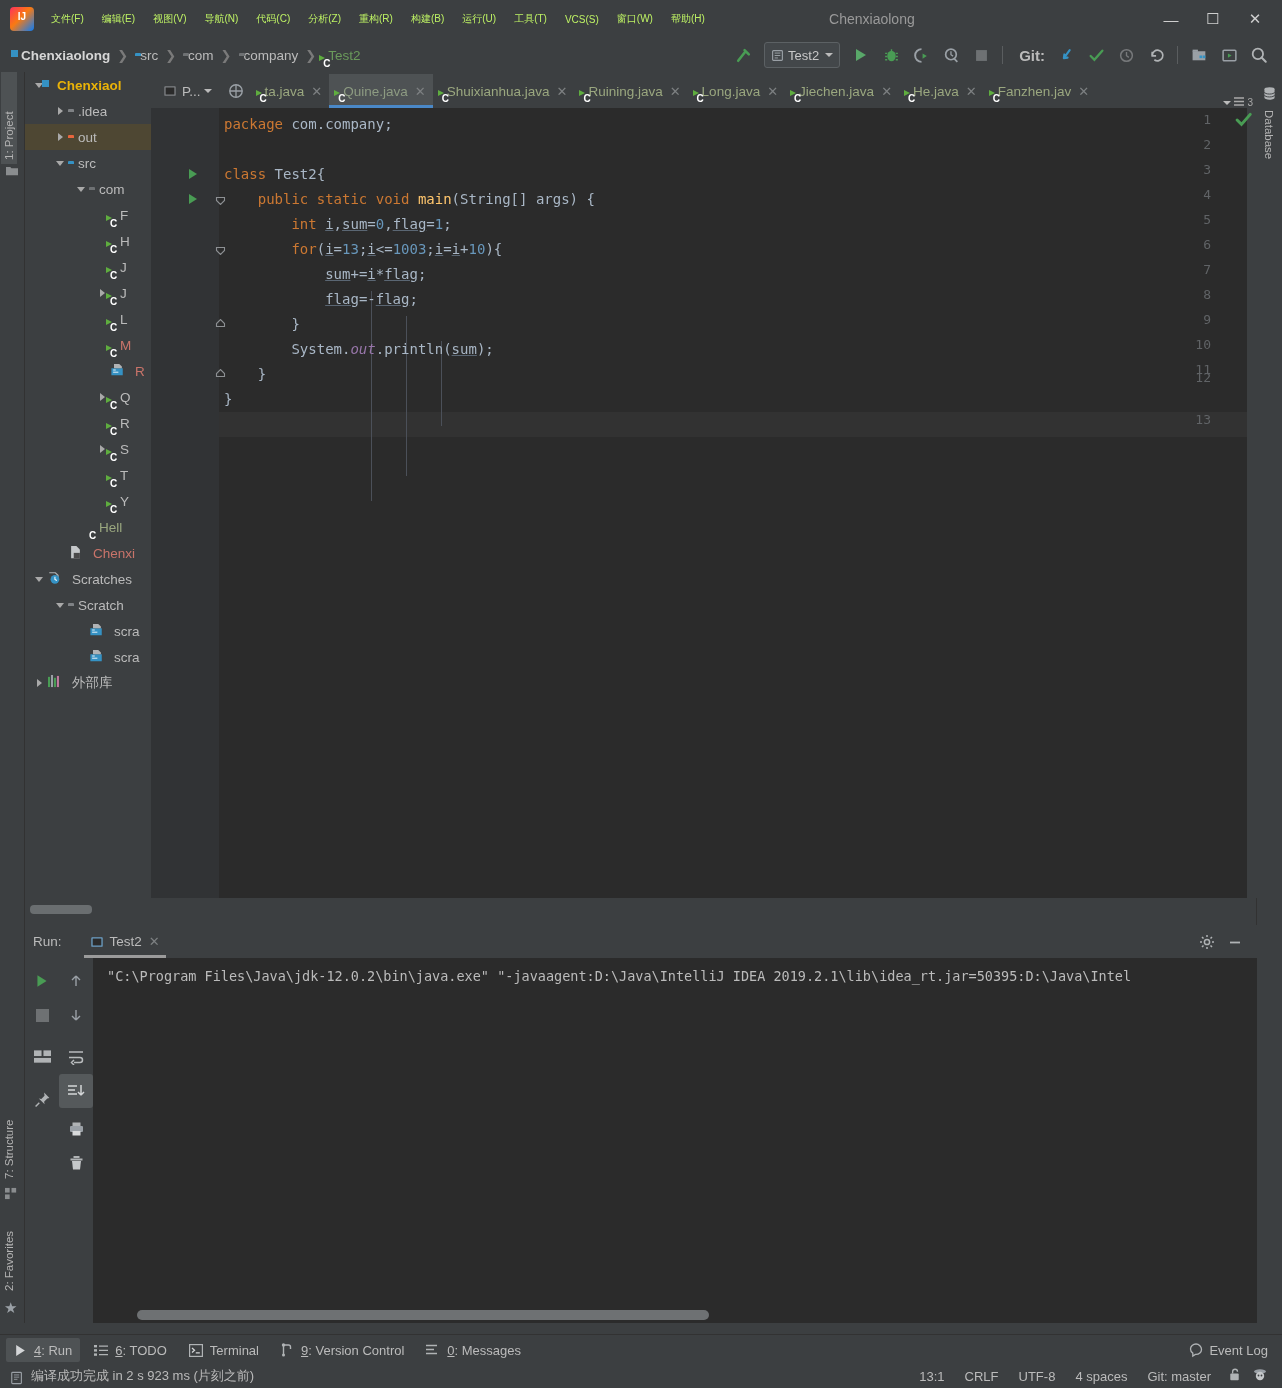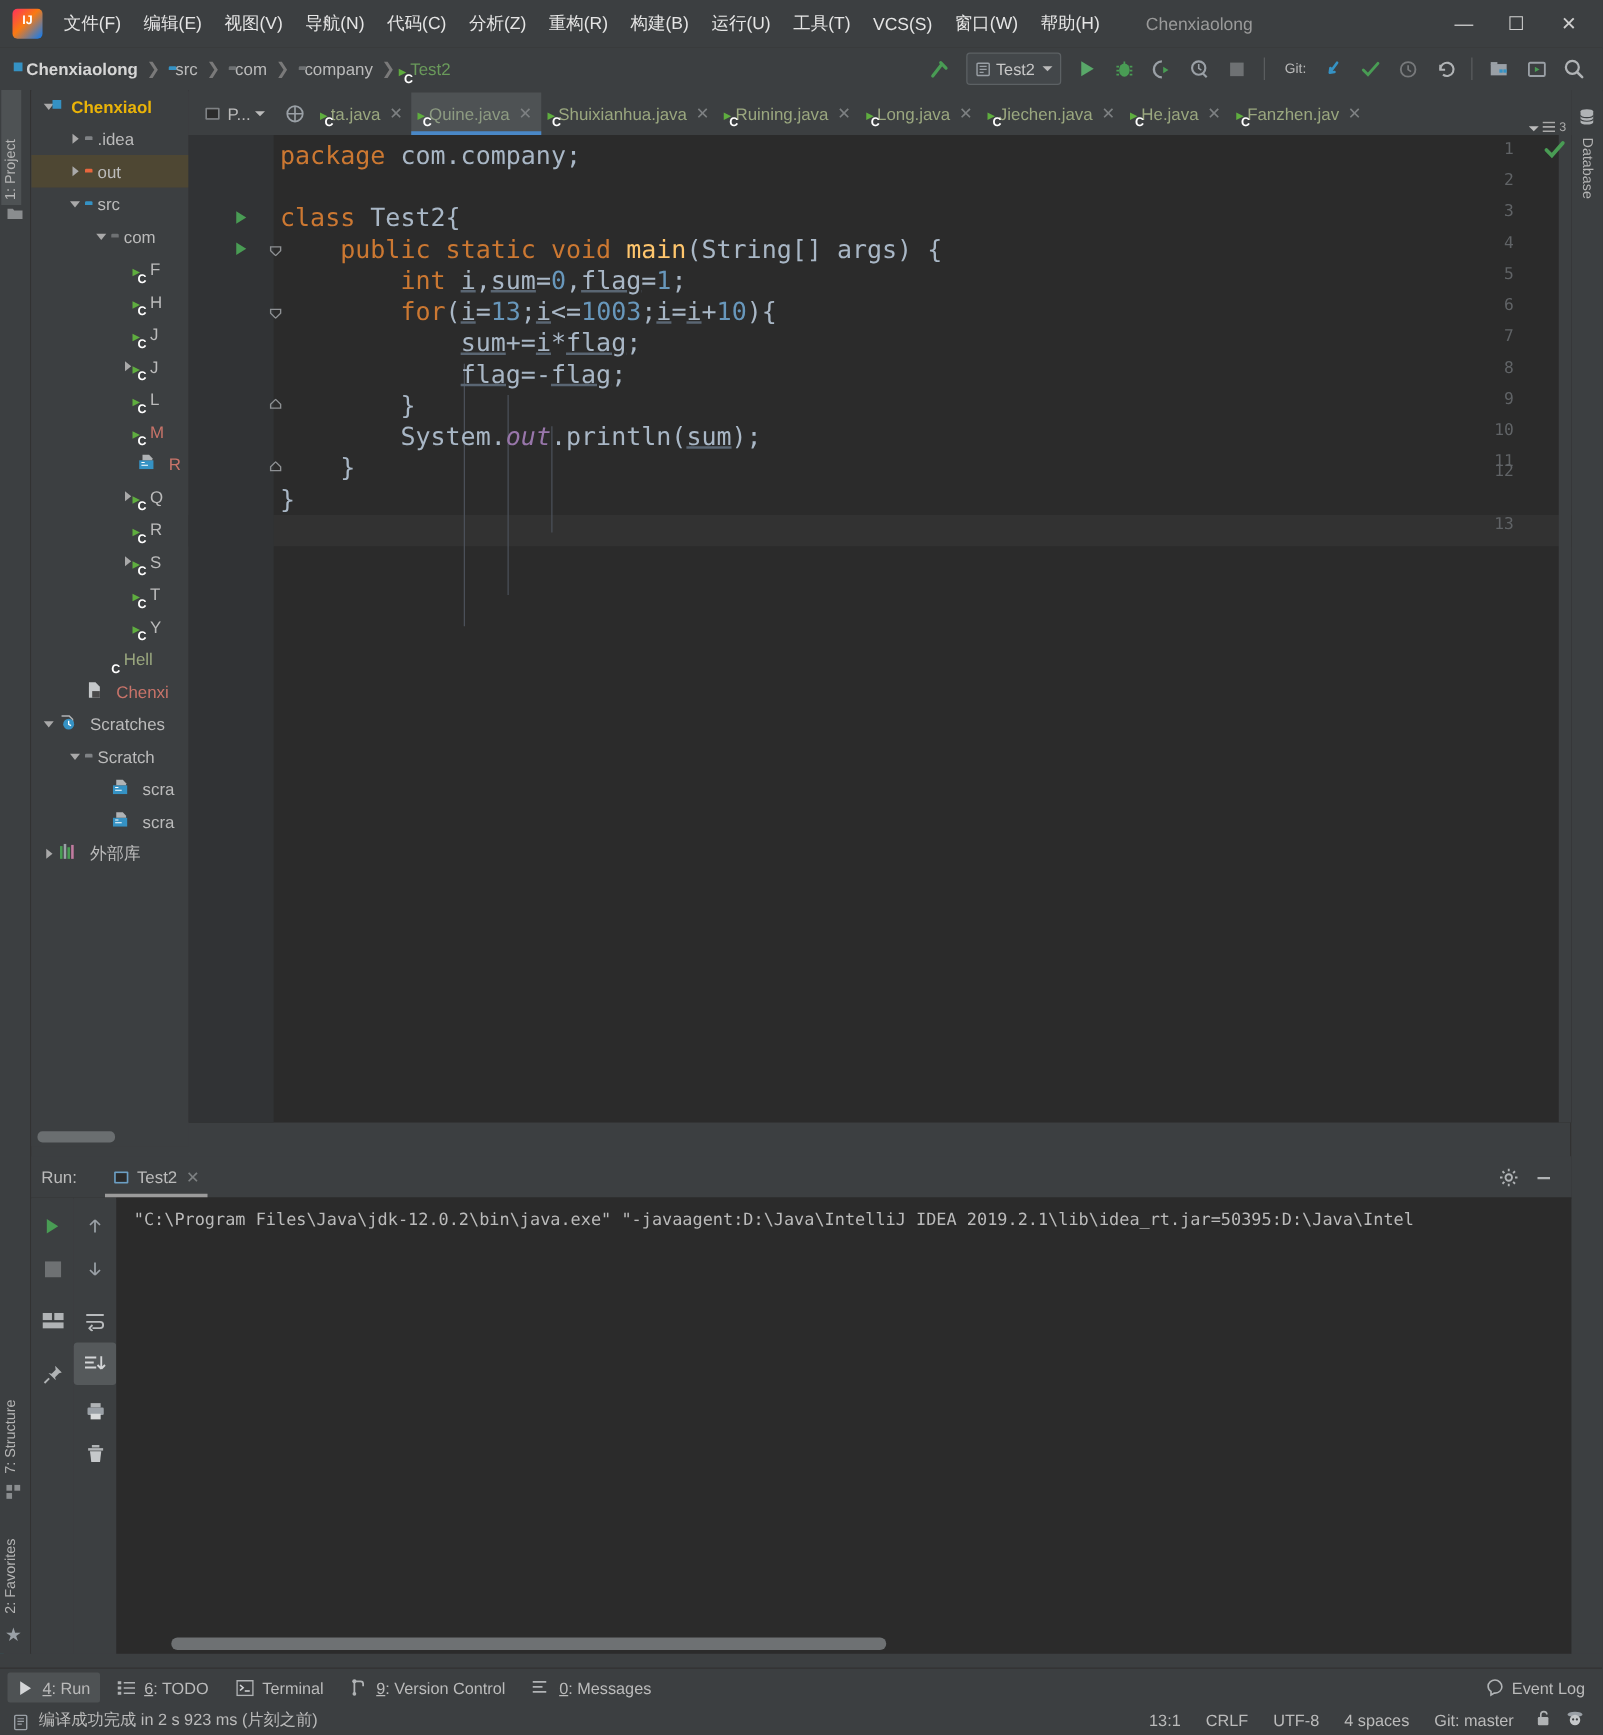--- a/index.html
+++ b/index.html
@@ -12,21 +12,21 @@
   #app{position:relative;width:1282px;height:1388px;background:#3c3f41;overflow:hidden;}
 
   
   .menubar{position:absolute;left:0;top:0;width:1282px;height:38px;background:#3c3f41;
            display:flex;align-items:center;border-bottom:1px solid #323232;}
   .logo{width:24px;height:24px;margin-left:10px;margin-right:8px;border-radius:4px;
         background:linear-gradient(135deg,#fe315d 0%,#f97a12 45%,#087cfa 100%);
         position:relative;flex:none;}
   .logo:after{content:"IJ";position:absolute;left:0;right:0;top:4px;text-align:center;
         font-size:10px;font-weight:bold;color:#fff;font-family:"Liberation Sans",sans-serif;}
-  .menuitem{padding:3px 9px;color:#e5e5e5;font-size:14px;white-space:nowrap;cursor:default;}
+  .menuitem{padding:3px 9px;color:#bef264;font-size:10px;white-space:nowrap;cursor:default;}
   .wintitle{flex:1;text-align:center;color:#9a9a9a;font-size:14px;padding-right:120px;}
   .winbtns{display:flex;align-items:center;margin-right:6px;}
   .winbtn{width:42px;height:30px;display:flex;align-items:center;justify-content:center;
           color:#cfcfcf;font-size:15px;}
 
   
   .navbar{position:absolute;left:0;top:38px;width:1282px;height:34px;background:#3c3f41;
           display:flex;align-items:center;border-bottom:1px solid #2b2b2b;}
   .crumbs{display:flex;align-items:center;margin-left:12px;}
   .crumb{display:flex;align-items:center;padding:2px 4px;font-size:13.5px;color:#bbbbbb;white-space:nowrap;}
@@ -50,21 +50,21 @@
   .classico.run:after{content:"";position:absolute;right:-2px;top:-2px;width:0;height:0;
                       border-left:6px solid #5fad3f;border-top:3px solid transparent;border-bottom:3px solid transparent;}
 
   .tbright{margin-left:auto;display:flex;align-items:center;margin-right:8px;}
   .tbbtn{width:30px;height:28px;display:flex;align-items:center;justify-content:center;}
   .runcfg{display:flex;align-items:center;height:24px;border:1px solid #5c6164;border-radius:3px;
           padding:0 6px;margin:0 6px;background:#43474a;}
   .runcfg .lbl{font-size:13px;color:#c8c8c8;margin:0 6px 0 4px;}
   .tri{width:0;height:0;border-left:10px solid #59a869;border-top:6px solid transparent;border-bottom:6px solid transparent;}
   .caret{width:0;height:0;border-top:4px solid #bbbbbb;border-left:4px solid transparent;border-right:4px solid transparent;}
-  .gitlbl{font-size:11px;color:#bbbbbb;margin:0 6px 0 10px;}
+  .gitlbl{font-size:15px;color:#bbbbbb;margin:0 6px 0 10px;font-weight:bold;}
   .vsep{width:1px;height:18px;background:#5a5d5f;margin:0 6px;}
 
   
   .lstrip{position:absolute;left:0;top:72px;width:24px;height:1251px;background:#3c3f41;
           border-right:1px solid #323232;}
   .rstrip{position:absolute;right:0;top:72px;width:25px;height:1251px;background:#3c3f41;
           border-left:1px solid #323232;}
   .vtab{position:absolute;writing-mode:vertical-rl;font-size:11.5px;color:#b4b4b4;white-space:nowrap;
         padding:4px 2px;display:flex;align-items:center;}
   .vtab.sel{background:#4e5254;}
@@ -96,21 +96,21 @@
   .xcl{margin-left:7px;color:#7d8082;font-size:13px;}
   .tabmenu{margin-left:auto;display:flex;align-items:center;padding:0 4px;color:#a9a9a9;font-size:11px;}
 
   .editor{position:absolute;left:151px;top:108px;width:1106px;height:790px;background:#2b2b2b;}
   .gutter{position:absolute;left:0;top:0;width:68px;height:790px;background:#313335;}
   .lnum{position:absolute;right:46px;width:30px;text-align:right;font-family:"DejaVu Sans Mono","Liberation Mono",monospace;
         font-size:13px;color:#606366;}
   .grun{position:absolute;left:38px;width:0;height:0;border-left:8px solid #499c54;border-top:5px solid transparent;border-bottom:5px solid transparent;}
   .gfold{position:absolute;left:64px;width:11px;height:11px;}
   .code{position:absolute;left:68px;top:0;width:1038px;height:614px;
-        font-family:"DejaVu Sans Mono","Liberation Mono",monospace;font-size:20px;line-height:25px;color:#a9b7c6;
+        font-family:"DejaVu Sans Mono","Liberation Mono",monospace;font-size:14px;line-height:25px;color:#a9b7c6;
         white-space:pre;}
   .cl{position:absolute;left:0;height:25px;white-space:pre;}
   .curline{position:absolute;left:0;width:1106px;height:25px;background:#323232;}
   .kw{color:#cc7832;}
   .num{color:#6897bb;}
   .fld{color:#9876aa;font-style:italic;}
   .meth{color:#ffc66d;}
   .und{text-decoration:underline;text-decoration-color:#5a6673;}
   .indent{position:absolute;top:0;width:1px;background:#4b5059;}
   .vstripe{position:absolute;left:1096px;top:0;width:10px;height:790px;background:#3c3f41;}

